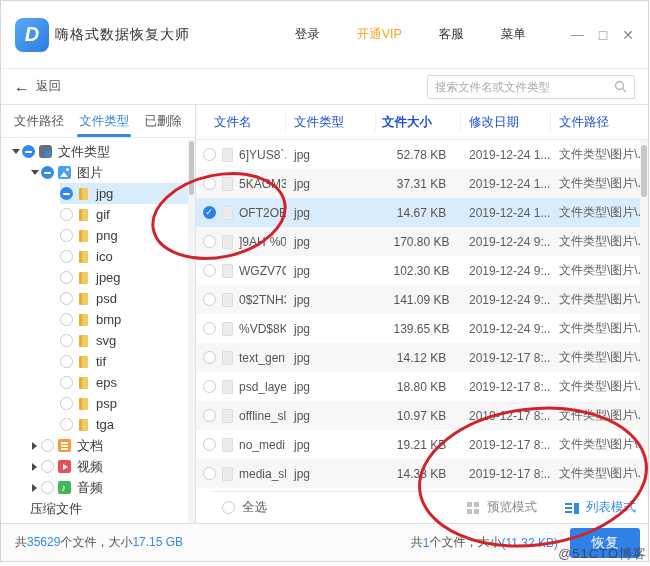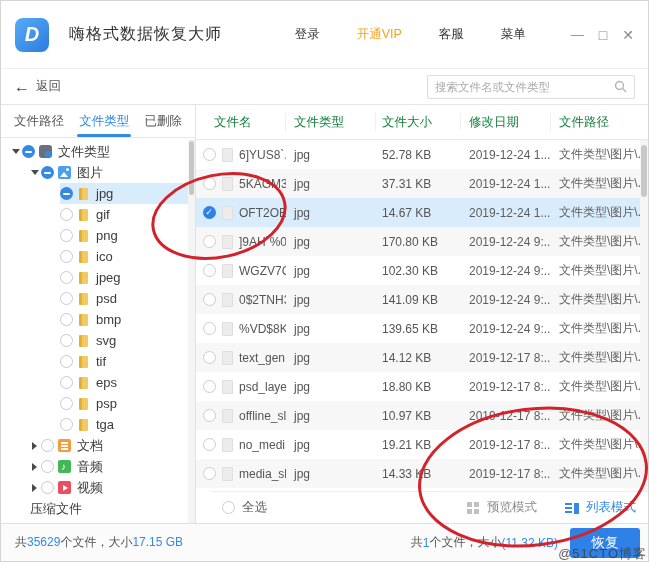--- a/index.html
+++ b/index.html
@@ -9,21 +9,21 @@
   .window { position:absolute; top:0; left:0; width:649px; height:562px;
     border:1px solid #d5d5d5; background:#fff; }
 
   
   .titlebar { position:absolute; top:0; left:0; right:0; height:68px;
     border-bottom:1px solid #ededed; display:flex; align-items:center; padding:0 14px; }
   .logo { width:34px; height:34px; border-radius:8px; flex:none;
     background:linear-gradient(135deg,#58abf5,#2b7ce0); color:#fff;
     display:flex; align-items:center; justify-content:center;
     font-size:20px; font-weight:bold; font-style:italic; }
-  .app-title { margin-left:20px; font-size:16px; color:#333; letter-spacing:1px; }
+  .app-title { margin-left:6px; font-size:14px; color:#333; letter-spacing:1px; }
   .tb-right { margin-left:auto; display:flex; align-items:center; gap:37px;
     font-size:12.5px; color:#333; }
   .tb-link { cursor:pointer; }
   .tb-link.vip { color:#f7a21b; }
   .win-ctrls { display:flex; align-items:center; gap:15px; margin-left:8px; color:#8a8a8a; }
   .win-ctrls span { cursor:pointer; }
   .wc-min { font-size:13px; }
   .wc-max { font-size:14px; }
   .wc-close { font-size:14px; }
 
@@ -93,44 +93,44 @@
   .ticon.audio::after { content:"♪"; position:absolute; left:3px; top:0;
     color:#fff; font-size:10px; line-height:13px; }
   .tlabel { margin-left:2px; white-space:nowrap; }
   .side-scroll { position:absolute; right:0; top:34px; bottom:0; width:7px; background:#f4f4f4; }
   .side-thumb { position:absolute; top:2px; left:1px; width:5px; height:54px;
     background:#c6c6c6; border-radius:3px; }
 
   
   .tablewrap { flex:1; position:relative; overflow:hidden; }
   .thead { height:35px; border-bottom:1px solid #e8e8e8; display:flex;
-    align-items:center; font-size:12.5px; color:#15803d; padding-right:8px; }
+    align-items:center; font-size:12.5px; color:#1d4ed8; padding-right:8px; }
   .hcell { border-right:1px solid #efefef; height:18px; line-height:18px; }
   .hcell:last-child { border-right:none; }
   .h0 { width:90px; padding-left:18px; }
   .h1 { width:90px; padding-left:8px; }
-  .h2 { width:85px; padding-left:6px; }
+  .h2 { width:85px; padding-left:6px;font-weight:bold; }
   .h3 { width:90px; padding-left:8px; }
   .h4 { flex:1; padding-left:8px; }
   .rows { position:absolute; top:35px; left:0; right:8px; bottom:32px; overflow:hidden; }
   .trow { height:29px; display:flex; align-items:center; font-size:12px; color:#555;
     cursor:pointer; }
   .trow.alt { background:#f7f7f7; }
   .trow.sel { background:#d9ecfb; }
   .c-check { width:26px; flex:none; display:flex; justify-content:center; }
   .rcheck { width:13px; height:13px; border-radius:50%; border:1px solid #cccccc;
     background:#fff; }
   .rcheck.on { border:none; background:#2f81e8; color:#fff; font-size:9px;
     line-height:13px; text-align:center; }
   .c-thumb { width:17px; flex:none; }
   .thumb { display:block; width:11px; height:14px; background:#ececec;
     border:1px solid #dedede; border-radius:1px; }
   .c-name { width:47px; flex:none; white-space:nowrap; overflow:hidden; }
   .c-type { width:90px; flex:none; padding-left:8px; }
-  .c-size { width:85px; flex:none; padding-left:6px; }
+  .c-size { width:85px; flex:none; padding-left:6px;text-align:center; }
   .c-date { width:90px; flex:none; padding-left:8px; color:#5e5e5e; white-space:nowrap; overflow:hidden; }
   .c-path { flex:1; padding-left:8px; white-space:nowrap; overflow:hidden; color:#5e5e5e; }
   .tbl-scroll { position:absolute; right:0; top:35px; bottom:32px; width:8px; background:#f5f5f5; }
   .tbl-thumb { position:absolute; top:5px; left:1px; width:6px; height:52px;
     background:#c8c8c8; border-radius:3px; }
   .tfoot { position:absolute; left:14px; right:0; bottom:0; height:32px;
     border-top:1px solid #ececec; display:flex; align-items:center; padding:0 12px;
     background:#fff; }
   .selall { display:flex; align-items:center; gap:7px; cursor:pointer; }
   .selall-label { font-size:12.5px; color:#555; }
@@ -326,30 +326,30 @@
               <span class="tree-inner">
                 <span class="tcheck empty"></span>
                 <span class="ticon doc"></span>
                 <span class="tlabel">文档</span>
               </span>
             </div>
             <div class="tree-row" style="padding-left: 27px;">
               <span class="arrow right"></span>
               <span class="tree-inner">
                 <span class="tcheck empty"></span>
+                <span class="ticon video"></span>
+                <span class="tlabel">视频</span>
+              </span>
+            </div>
+            <div class="tree-row" style="padding-left: 27px;">
+              <span class="arrow right"></span>
+              <span class="tree-inner">
+                <span class="tcheck empty"></span>
                 <span class="ticon audio"></span>
                 <span class="tlabel">音频</span>
-              </span>
-            </div>
-            <div class="tree-row" style="padding-left: 27px;">
-              <span class="arrow right"></span>
-              <span class="tree-inner">
-                <span class="tcheck empty"></span>
-                <span class="ticon video"></span>
-                <span class="tlabel">视频</span>
               </span>
             </div>
             <div class="tree-row" style="padding-left: 27px;">
               <span class="tree-inner">
                 <span class="tlabel">压缩文件</span>
               </span>
             </div>
           </div>
         <div class="side-scroll">
           <div class="side-thumb"></div>

